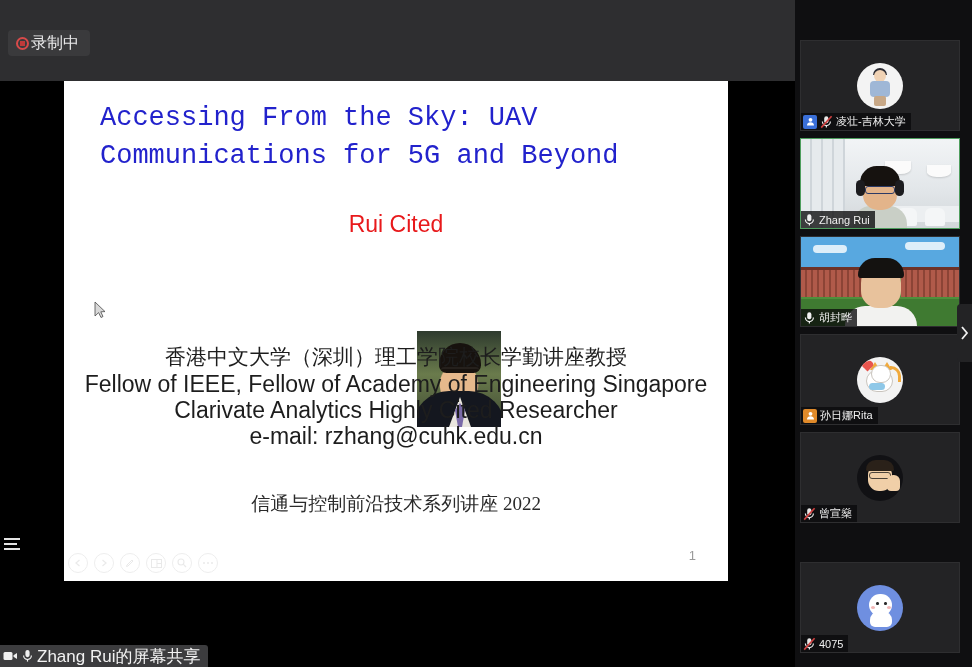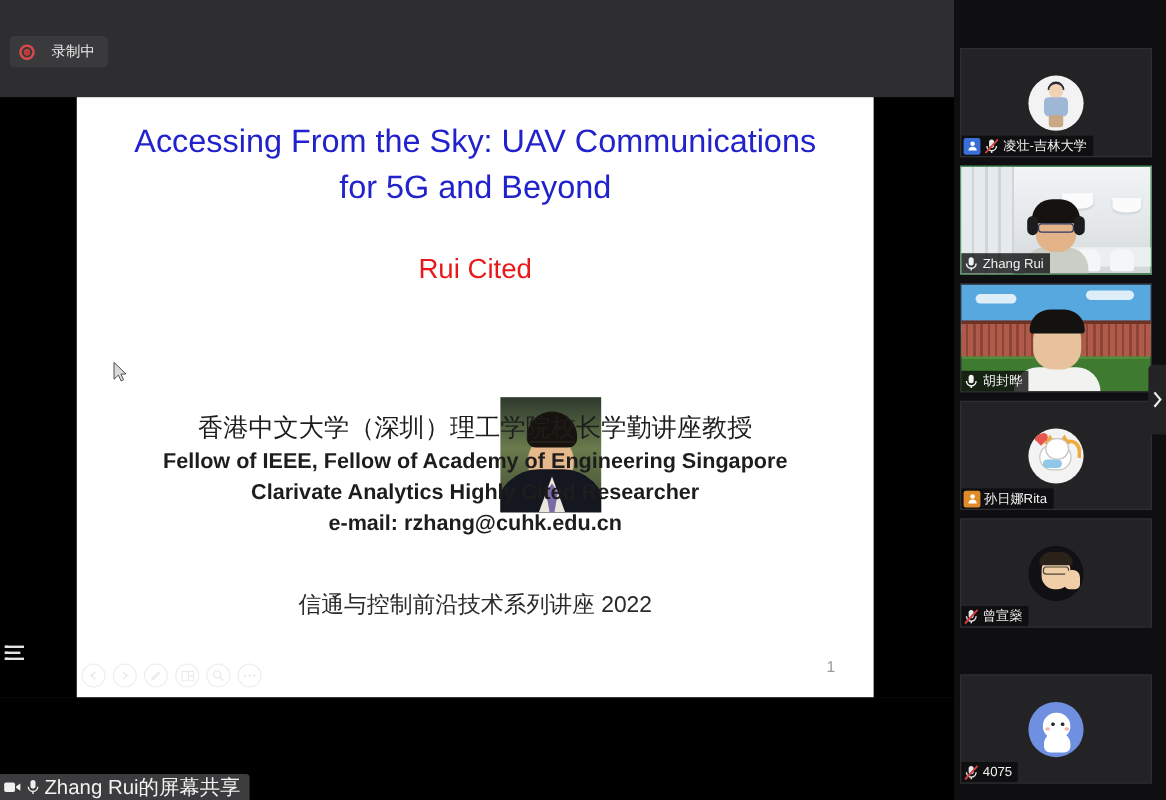--- a/index.html
+++ b/index.html
@@ -24,22 +24,22 @@
   .share-top {
     position: absolute; left: 0; top: 0;
     width: 795px; height: 81px;
     background: #2e2e30;
   }
   .rec-pill {
     position: absolute; left: 8px; top: 30px;
     height: 26px; padding: 0 11px 0 8px;
     background: #3a3a3c;
     border-radius: 4px;
-    display: flex; align-items: center; gap: 14px;
-    color: #e9e9ea; font-size: 12px;
+    display: flex; align-items: center; gap: 2px;
+    color: #e9e9ea; font-size: 16px;
   }
   .rec-dot {
     width: 13px; height: 13px; border-radius: 50%;
     border: 2px solid #d84a4a;
     background: radial-gradient(circle, #c03a3a 0 45%, transparent 46%);
     flex: 0 0 auto;
   }
 
   .share-black-l { position:absolute; left:0; top:81px; width:64px; height:500px; background:#000; }
   .share-black-r { position:absolute; left:728px; top:81px; width:67px; height:500px; background:#000; }
@@ -47,22 +47,21 @@
 
   
   .slide {
     position: absolute; left: 64px; top: 81px;
     width: 664px; height: 500px;
     background: #ffffff;
     overflow: hidden;
   }
   .slide-title {
     position: absolute; left: 36px; top: 18px; width: 592px;
-    text-align: center;
-    font-family: Liberation Sans, sans-serif;
+    font-family: Liberation Mono, monospace;
     font-size: 27px; line-height: 38px;
     color: #2222cc;
   }
   .slide-author {
     position: absolute; left: 0; top: 130px; width: 664px;
     text-align: center;
     font-size: 23px;
     color: #e8191b;
   }
   
@@ -97,26 +96,26 @@
     position: absolute; left: 38px; bottom: 0; width: 10px; height: 24px;
     background: #7a6aa8; clip-path: polygon(50% 0, 100% 30%, 70% 100%, 30% 100%, 0 30%);
   }
 
   .slide-affil {
     position: absolute; left: 0; top: 262px; width: 664px;
     text-align: center;
     color: #1d1d1d;
   }
   .affil-cn { font-size: 21px; line-height: 28px; }
-  .affil-en { font-size: 18px; line-height: 26px; font-weight: bold; }
+  .affil-en { font-size: 23px; line-height: 26px; }
 
   .slide-series {
     position: absolute; left: 0; top: 410px; width: 664px;
     text-align: center;
-    font-size: 19px; color: #2a2a2a;
+    font-size: 19px; color: #2a2a2a; font-family: Liberation Serif, serif;
   }
   .slide-number {
     position: absolute; right: 32px; bottom: 18px;
     font-size: 13px; color: #9a9a9a;
   }
 
   
   .slide-controls {
     position: absolute; left: 4px; bottom: 8px;
     display: flex; align-items: center; gap: 6px;

